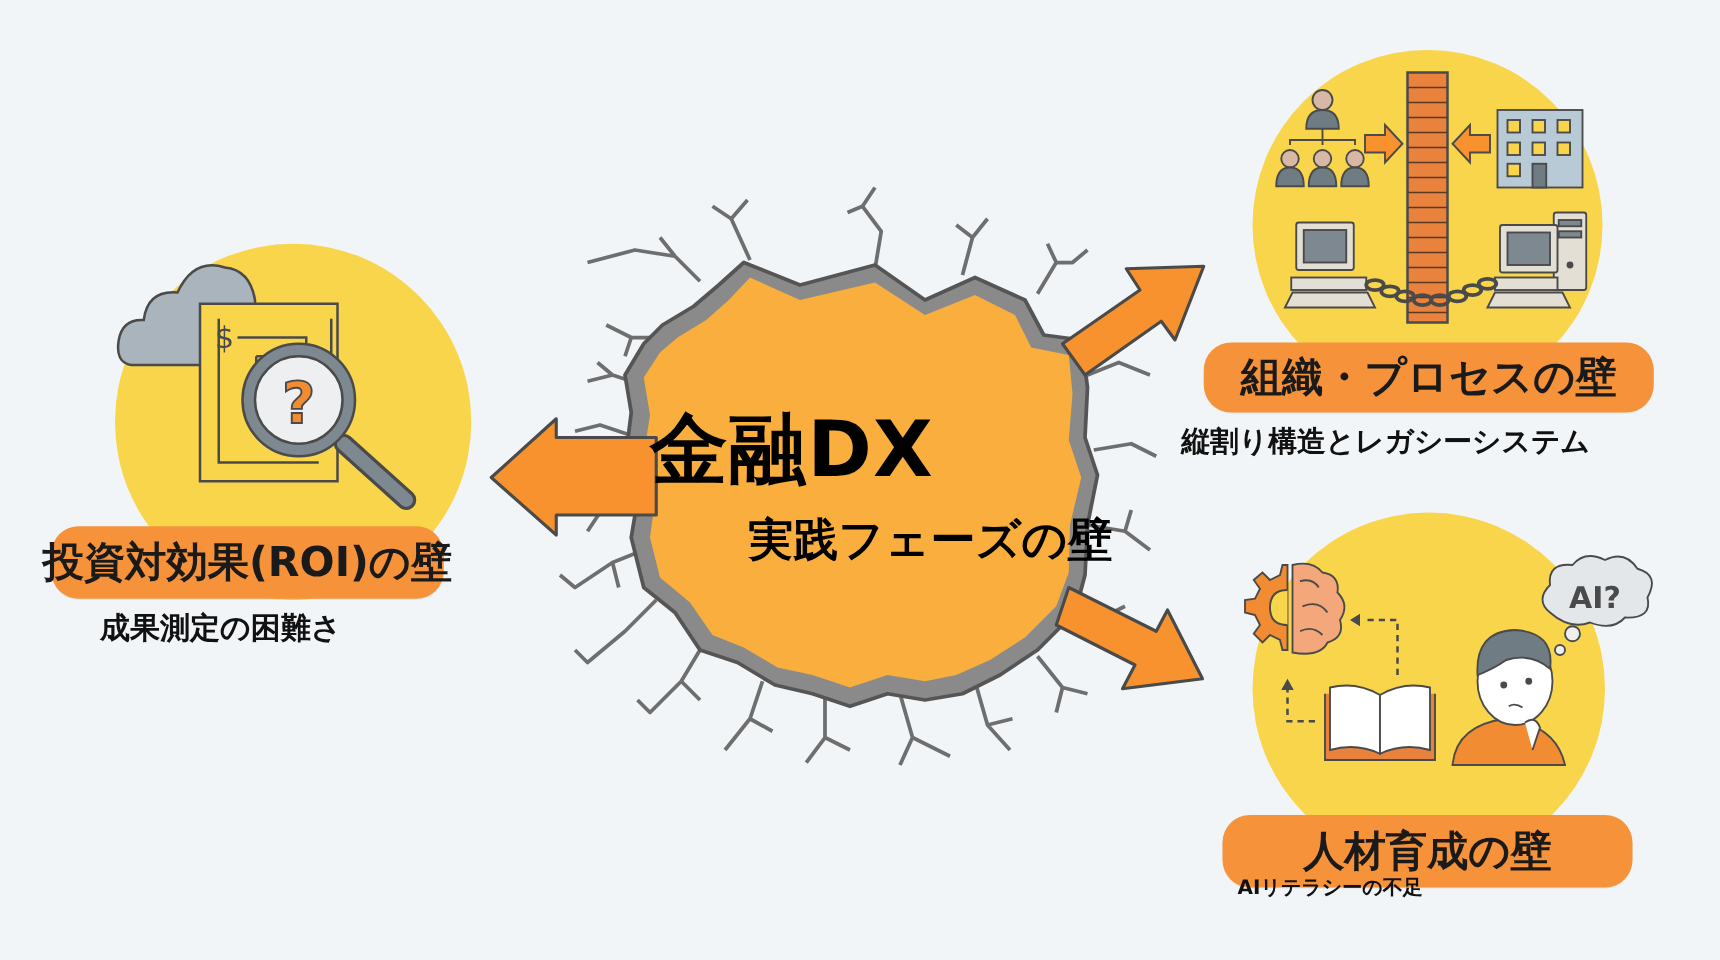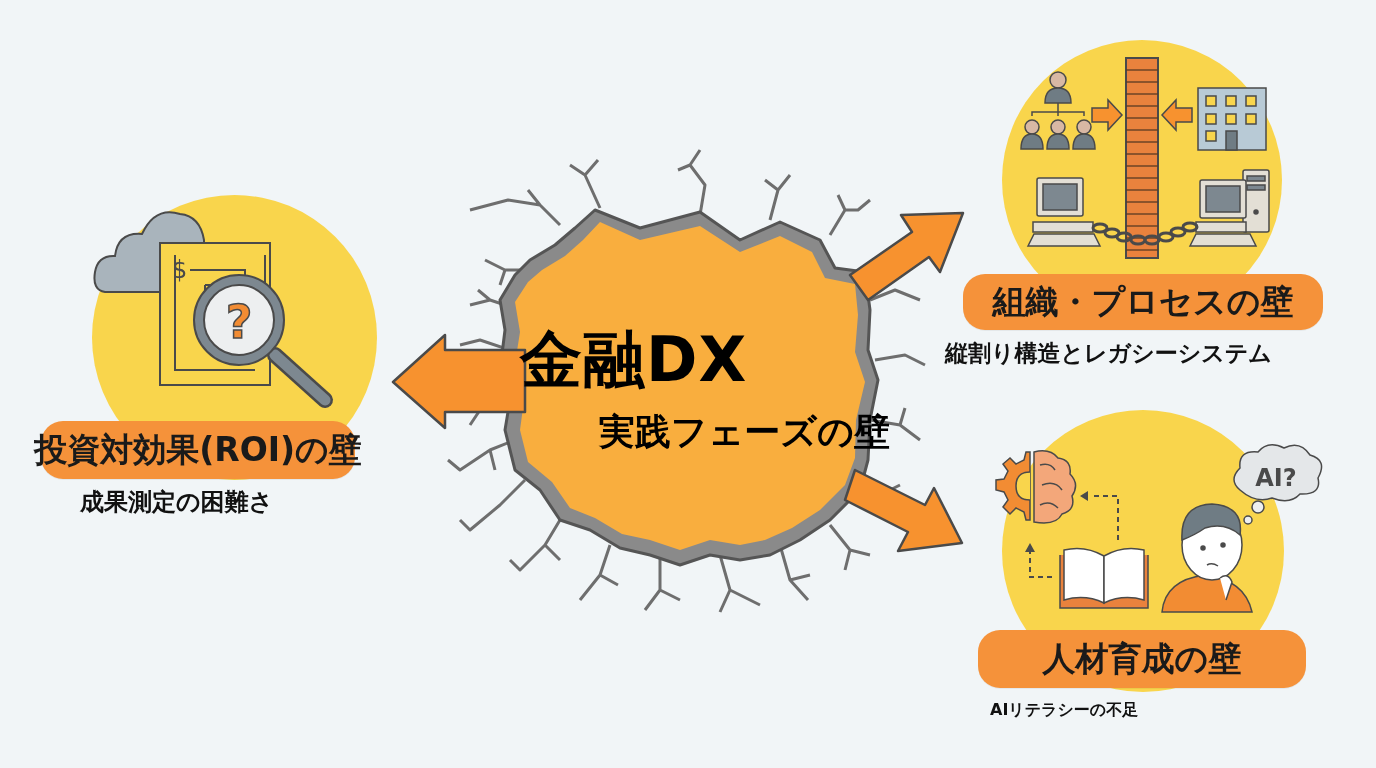--- a/index.html
+++ b/index.html
@@ -217,14 +217,14 @@
     <path d="M1220 578 Q1228 572 1232 582 L1226 600" fill="#FFFFFF"></path>
   </g>
 
   <g stroke="#4A4A4A" stroke-width="1.5">
     <circle cx="1248" cy="520" r="4" fill="#EDEFF0"></circle>
     <circle cx="1258" cy="507" r="6" fill="#EDEFF0"></circle>
     <path d="M1240 490 Q1228 480 1240 468 Q1238 450 1258 452 Q1268 440 1284 448 Q1300 440 1310 455 Q1328 460 1318 478 Q1322 495 1300 494 Q1290 505 1272 498 Q1256 504 1240 490 Z" fill="#E4E7E9"></path>
   </g>
   <text x="1276" y="486" text-anchor="middle" font-size="24" font-weight="bold" font-family="DejaVu Sans, sans-serif" fill="#4A4A4A">AI?</text>
 </svg>
-<div class="label-box" style="left:978px;top:630px;width:328px;height:58px;font-size:33px;">人材育成の壁</div>
+<div class="label-box" style="left:978px;top:652px;width:328px;height:58px;font-size:33px;">人材育成の壁</div>
 <div class="sub" style="left:990px;top:700px;width:305px;font-size:16px;">AIリテラシーの不足</div>
 
 </body></html>

